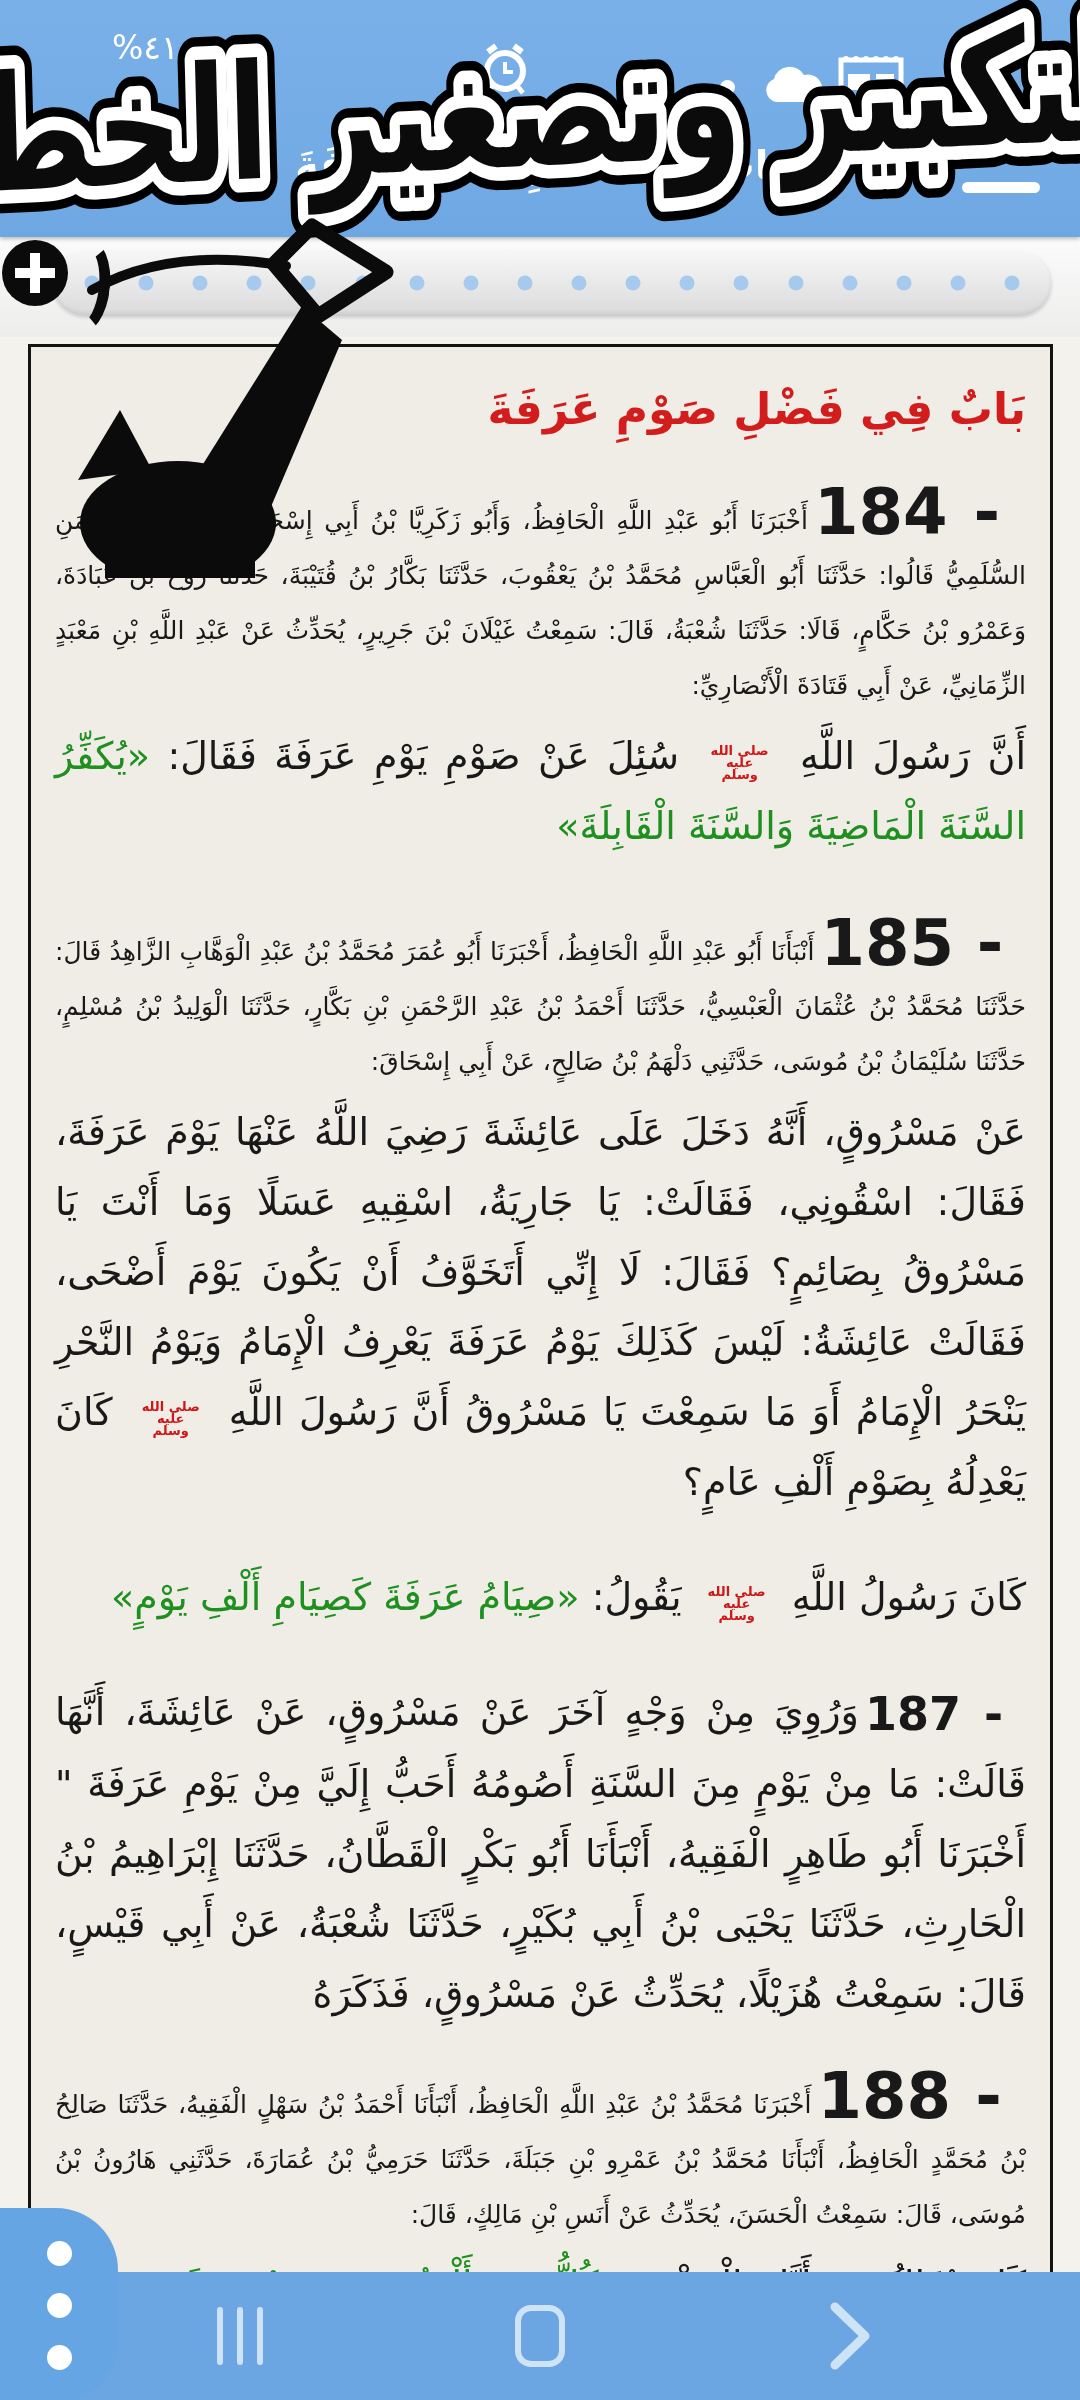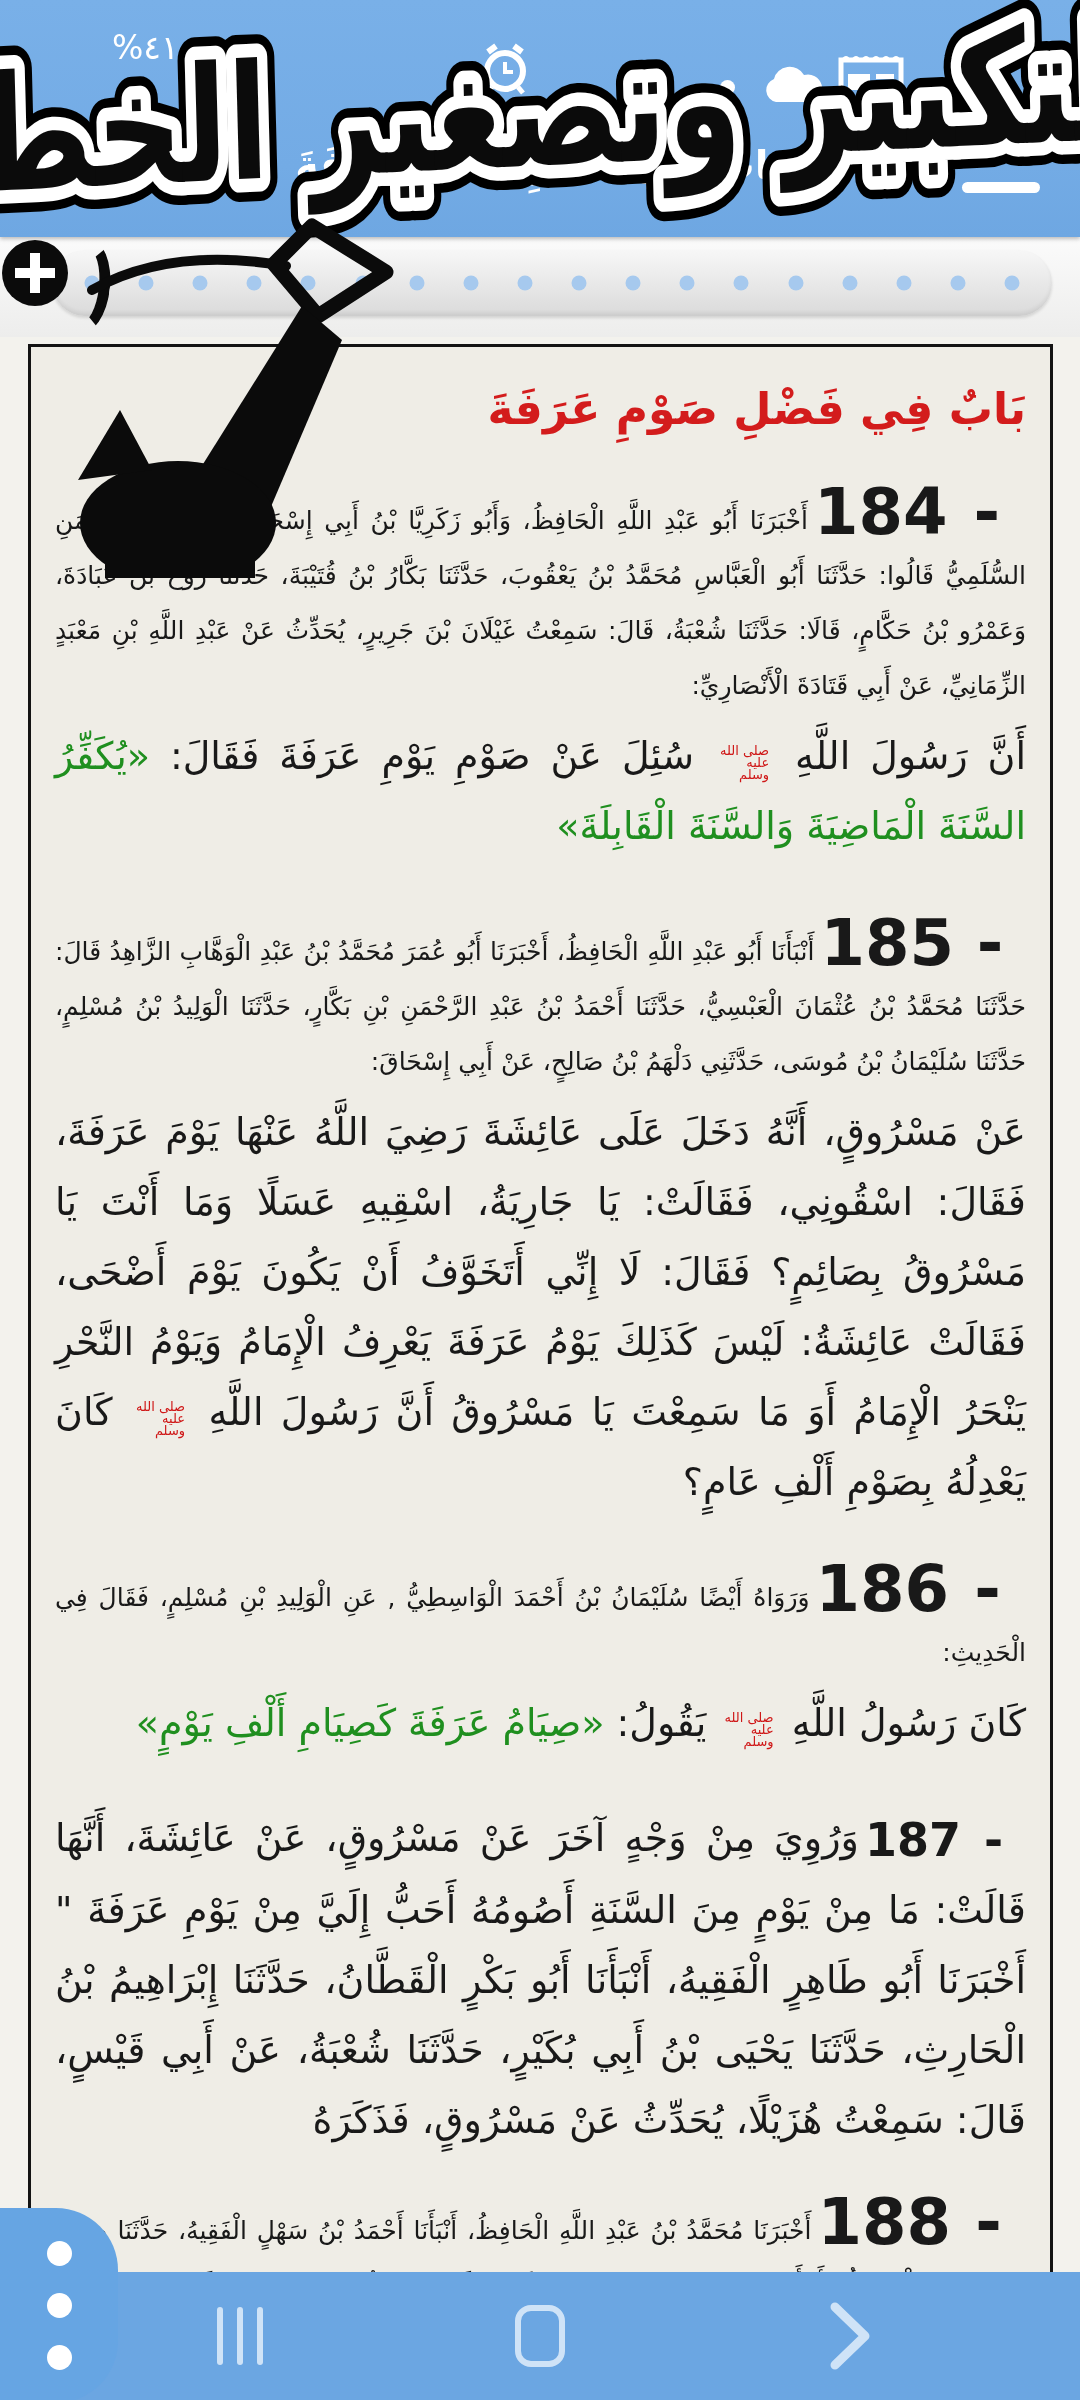--- a/index.html
+++ b/index.html
@@ -35,22 +35,22 @@
     border:3px solid #131313; background:#efede6; padding:12px 24px 0 24px;
     direction:rtl; overflow:hidden; z-index:1; color:#191919; }
   .chapter-title{ margin-top:16px; text-align:right; color:#d31c1c; font-weight:bold;
     font-size:44px; line-height:1.55; padding-left:4px; }
   .hadith{ }
   .isnad{ font-size:25px; line-height:55px; text-align:justify; }
   .matn{ font-size:38px; line-height:70px; text-align:justify; margin-top:8px; }
   .num{ font-size:64px; font-weight:bold; letter-spacing:-1px; vertical-align:-5px; padding-left:6px; }
   .matn .num{ font-size:46px; }
   .green{ color:#1f8f1f; }
-  .saw{ display:inline-block; color:#cf1717; font-size:13px; line-height:12px; text-align:right;
-    vertical-align:middle; transform:translateY(4px); margin:0 6px; font-weight:normal; }
+  .saw{ display:inline-block; color:#cf1717; font-size:13px; line-height:12px; text-align:center;
+    vertical-align:middle; transform:translateY(4px); margin:0 14px; font-weight:bold; }
   .mt184{ margin-top:42px; } .mt185{ margin-top:55px; } .mt186{ margin-top:45px; }
   .mt187{ margin-top:45px; } .mt188{ margin-top:40px; }
 
   
   .quick-menu-button{ position:absolute; left:0; top:2208px; width:118px; height:195px;
     background:#66a5e3; border-radius:0 62px 62px 0; z-index:6;
     display:flex; flex-direction:column; align-items:center; justify-content:center; gap:27px; }
   .menu-dot{ width:25px; height:25px; border-radius:50%; background:#ffffff; }
 
   
@@ -127,21 +127,20 @@
   <div id="hadith-container">
       <div class="hadith mt184">
         <div class="isnad"><span class="num" dir="ltr">184 - </span> <span>أَخْبَرَنَا أَبُو عَبْدِ اللَّهِ الْحَافِظُ، وَأَبُو زَكَرِيَّا بْنُ أَبِي إِسْحَاقَ وَأَبُو عَبْدِ الرَّحْمَنِ السُّلَمِيُّ قَالُوا: حَدَّثَنَا أَبُو الْعَبَّاسِ مُحَمَّدُ بْنُ يَعْقُوبَ، حَدَّثَنَا بَكَّارُ بْنُ قُتَيْبَةَ، حَدَّثَنَا رَوْحُ بْنُ عُبَادَةَ، وَعَمْرُو بْنُ حَكَّامٍ، قَالَا: حَدَّثَنَا شُعْبَةُ، قَالَ: سَمِعْتُ غَيْلَانَ بْنَ جَرِيرٍ، يُحَدِّثُ عَنْ عَبْدِ اللَّهِ بْنِ مَعْبَدٍ الزِّمَانِيِّ، عَنْ أَبِي قَتَادَةَ الْأَنْصَارِيِّ:</span> </div>
         <div class="matn"><span>أَنَّ رَسُولَ اللَّهِ</span> <span class="saw"><div>صلى الله</div><div>عليه</div><div>وسلم</div></span> <span>سُئِلَ عَنْ صَوْمِ يَوْمِ عَرَفَةَ فَقَالَ: </span> <span class="green">«يُكَفِّرُ السَّنَةَ الْمَاضِيَةَ وَالسَّنَةَ الْقَابِلَةَ»</span> </div>
       </div>
       <div class="hadith mt185">
         <div class="isnad"><span class="num" dir="ltr">185 - </span> <span>أَنْبَأَنَا أَبُو عَبْدِ اللَّهِ الْحَافِظُ، أَخْبَرَنَا أَبُو عُمَرَ مُحَمَّدُ بْنُ عَبْدِ الْوَهَّابِ الزَّاهِدُ قَالَ: حَدَّثَنَا مُحَمَّدُ بْنُ عُثْمَانَ الْعَبْسِيُّ، حَدَّثَنَا أَحْمَدُ بْنُ عَبْدِ الرَّحْمَنِ بْنِ بَكَّارٍ، حَدَّثَنَا الْوَلِيدُ بْنُ مُسْلِمٍ، حَدَّثَنَا سُلَيْمَانُ بْنُ مُوسَى، حَدَّثَنِي دَلْهَمُ بْنُ صَالِحٍ، عَنْ أَبِي إِسْحَاقَ:</span> </div>
         <div class="matn"><span>عَنْ مَسْرُوقٍ، أَنَّهُ دَخَلَ عَلَى عَائِشَةَ رَضِيَ اللَّهُ عَنْهَا يَوْمَ عَرَفَةَ، فَقَالَ: اسْقُونِي، فَقَالَتْ: يَا جَارِيَةُ، اسْقِيهِ عَسَلًا وَمَا أَنْتَ يَا مَسْرُوقُ بِصَائِمٍ؟ فَقَالَ: لَا إِنِّي أَتَخَوَّفُ أَنْ يَكُونَ يَوْمَ أَضْحَى، فَقَالَتْ عَائِشَةُ: لَيْسَ كَذَلِكَ يَوْمُ عَرَفَةَ يَعْرِفُ الْإِمَامُ وَيَوْمُ النَّحْرِ يَنْحَرُ الْإِمَامُ أَوَ مَا سَمِعْتَ يَا مَسْرُوقُ أَنَّ رَسُولَ اللَّهِ</span> <span class="saw"><div>صلى الله</div><div>عليه</div><div>وسلم</div></span> <span>كَانَ يَعْدِلُهُ بِصَوْمِ أَلْفِ عَامٍ؟</span> </div>
       </div>
       <div class="hadith mt186">
-        <div class="isnad"><span class="num" dir="ltr">186 - </span> <span>وَرَوَاهُ أَيْضًا سُلَيْمَانُ بْنُ أَحْمَدَ الْوَاسِطِيُّ , عَنِ الْوَلِيدِ بْنِ مُسْلِمٍ، فَقَالَ فِي الْحَدِيثِ:</span> </div>
         <div class="matn"><span>كَانَ رَسُولُ اللَّهِ</span> <span class="saw"><div>صلى الله</div><div>عليه</div><div>وسلم</div></span> <span>يَقُولُ: </span> <span class="green">«صِيَامُ عَرَفَةَ كَصِيَامِ أَلْفِ يَوْمٍ»</span> </div>
       </div>
       <div class="hadith mt187">
         <div class="matn"><span class="num" dir="ltr">187 - </span> <span>وَرُوِيَ مِنْ وَجْهٍ آخَرَ عَنْ مَسْرُوقٍ، عَنْ عَائِشَةَ، أَنَّهَا قَالَتْ: مَا مِنْ يَوْمٍ مِنَ السَّنَةِ أَصُومُهُ أَحَبُّ إِلَيَّ مِنْ يَوْمِ عَرَفَةَ " أَخْبَرَنَا أَبُو طَاهِرٍ الْفَقِيهُ، أَنْبَأَنَا أَبُو بَكْرٍ الْقَطَّانُ، حَدَّثَنَا إِبْرَاهِيمُ بْنُ الْحَارِثِ، حَدَّثَنَا يَحْيَى بْنُ أَبِي بُكَيْرٍ، حَدَّثَنَا شُعْبَةُ، عَنْ أَبِي قَيْسٍ، قَالَ: سَمِعْتُ هُزَيْلًا، يُحَدِّثُ عَنْ مَسْرُوقٍ، فَذَكَرَهُ</span> </div>
       </div>
       <div class="hadith mt188">
         <div class="isnad"><span class="num" dir="ltr">188 - </span> <span>أَخْبَرَنَا مُحَمَّدُ بْنُ عَبْدِ اللَّهِ الْحَافِظُ، أَنْبَأَنَا أَحْمَدُ بْنُ سَهْلٍ الْفَقِيهُ، حَدَّثَنَا صَالِحُ بْنُ مُحَمَّدٍ الْحَافِظُ، أَنْبَأَنَا مُحَمَّدُ بْنُ عَمْرِو بْنِ جَبَلَةَ، حَدَّثَنَا حَرَمِيُّ بْنُ عُمَارَةَ، حَدَّثَنِي هَارُونُ بْنُ مُوسَى، قَالَ: سَمِعْتُ الْحَسَنَ، يُحَدِّثُ عَنْ أَنَسِ بْنِ مَالِكٍ، قَالَ:</span> </div>
         <div class="matn"><span>كَانَ يُقَالُ فِي أَيَّامِ الْعَشْرِ: </span> <span class="green">«كُلُّ يَوْمٍ أَلْفُ يَوْمٍ وَيَوْمُ عَرَفَةَ عَشَرَةُ آلَافِ يَوْمٍ»</span>  </div>
       </div>
     </div>

